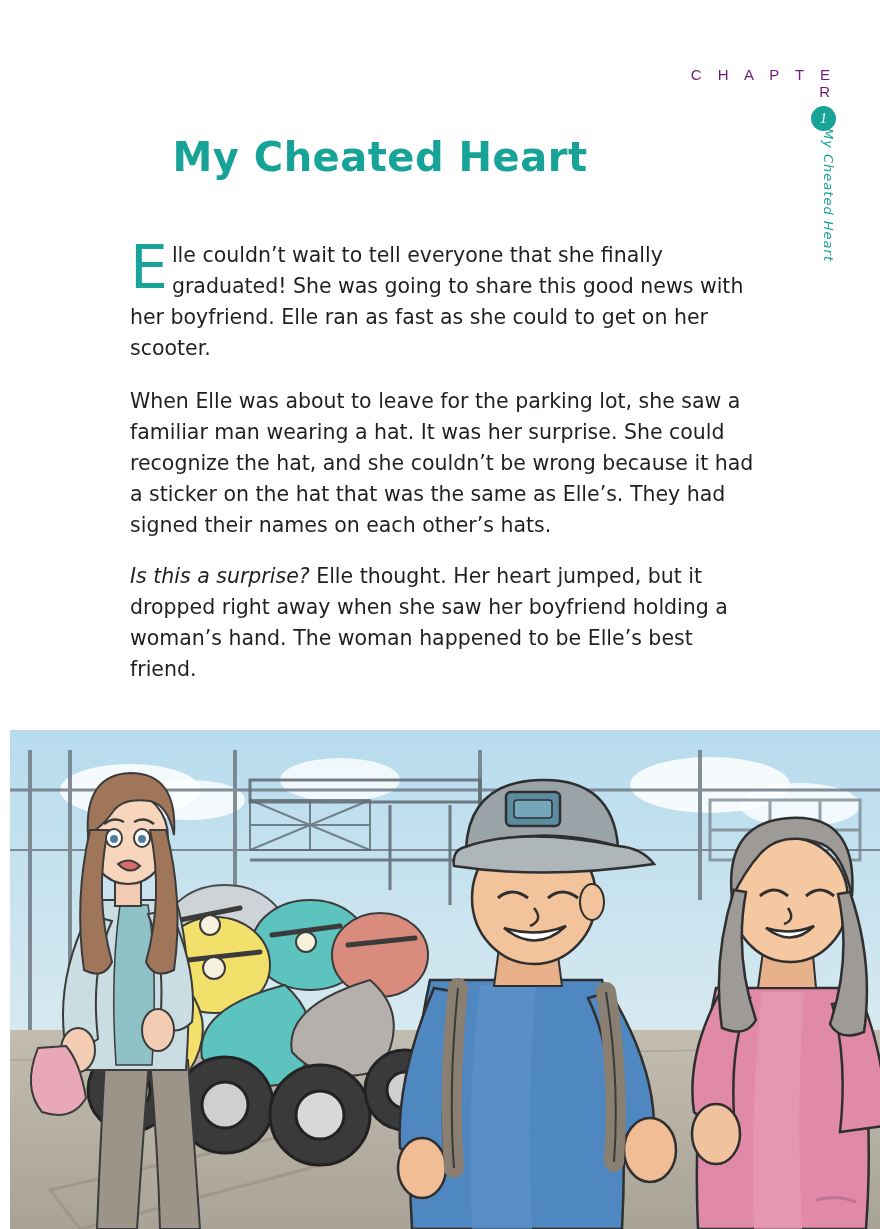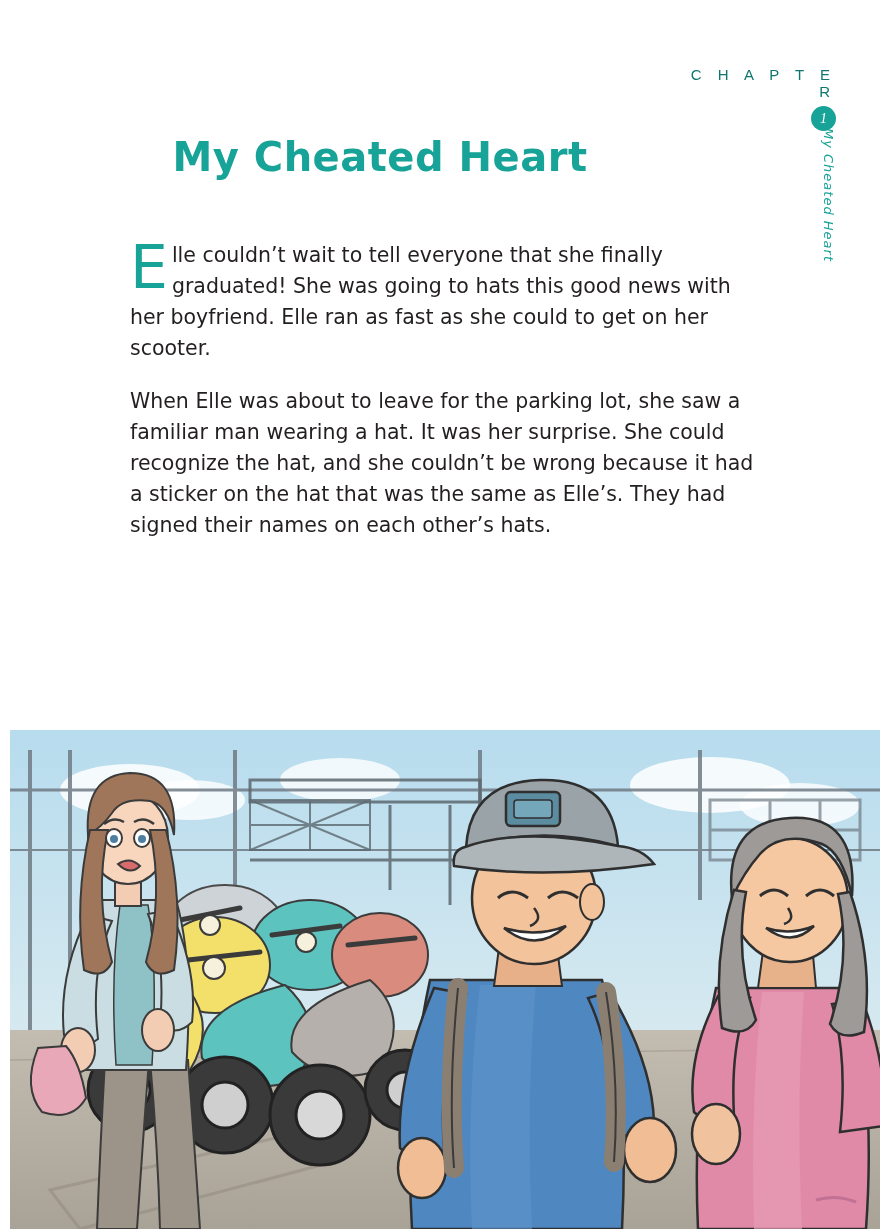--- a/index.html
+++ b/index.html
@@ -21,21 +21,21 @@
     position: absolute;
     top: 66px;
     right: 44px;
     width: 170px;
     text-align: right;
   }
   .chapter-word {
     font-family: "Liberation Sans", sans-serif;
     font-size: 15px;
     letter-spacing: 6px;
-    color: #0f766e;
+    color: #701a75;
     font-weight: 400;
   }
   .chapter-badge {
     margin-top: 6px;
     margin-left: auto;
     width: 25px;
     height: 25px;
     border-radius: 50%;
     background: #17a398;
     color: #ffffff;
@@ -124,24 +124,27 @@
   <div class="chapter-word">C H A P T E R</div>
   <div class="chapter-badge">1</div>
 </div>
 
 <div class="side-title">My Cheated Heart</div>
 
 <div class="chapter-title">My Cheated Heart</div>
 
 <div class="body-text">
   <p class="para first">
-    <span class="dropcap">E</span><span>lle couldn’t wait to tell everyone that she finally graduated! She was going to hats this good news with her boyfriend. Elle ran as fast as she could to get on her scooter.</span>
+    <span class="dropcap">E</span><span>lle couldn’t wait to tell everyone that she finally graduated! She was going to share this good news with her boyfriend. Elle ran as fast as she could to get on her scooter.</span>
   </p>
   <p class="para">
     <span>When Elle was about to leave for the parking lot, she saw a familiar man wearing a hat. It was her surprise. She could recognize the hat, and she couldn’t be wrong because it had a sticker on the hat that was the same as Elle’s. They had signed their names on each other’s hats.</span>
+  </p>
+  <p class="para">
+    <span class="italic">Is this a surprise?</span><span> Elle thought. Her heart jumped, but it dropped right away when she saw her boyfriend holding a woman’s hand. The woman happened to be Elle’s best friend.</span>
   </p>
 </div>
 
 <div class="illustration">
   <svg class="ill-svg" width="870" height="499" viewBox="0 0 870 499" xmlns="http://www.w3.org/2000/svg">
     <defs>
       <linearGradient id="skyGrad" x1="0" y1="0" x2="0" y2="1">
         <stop offset="0%" stop-color="#b7dcee"></stop>
         <stop offset="100%" stop-color="#d6e9f0"></stop>
       </linearGradient>

